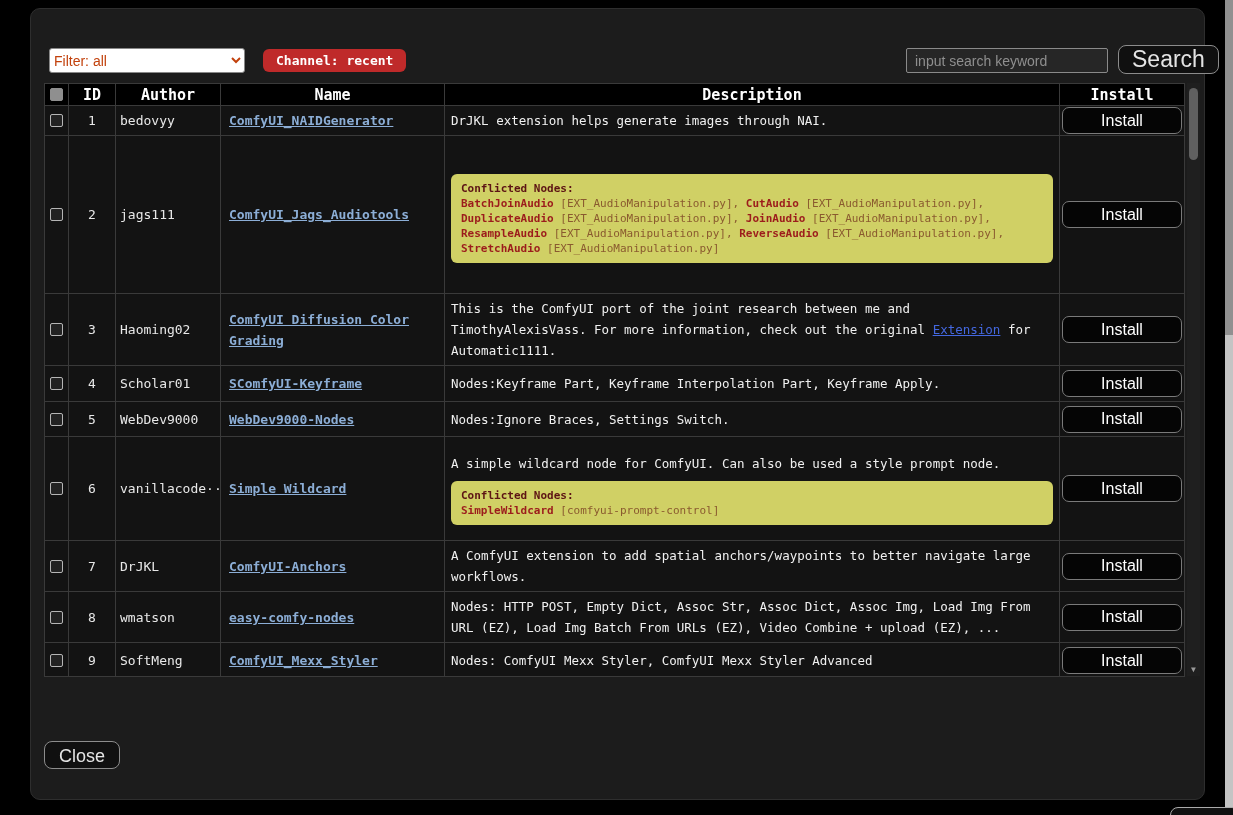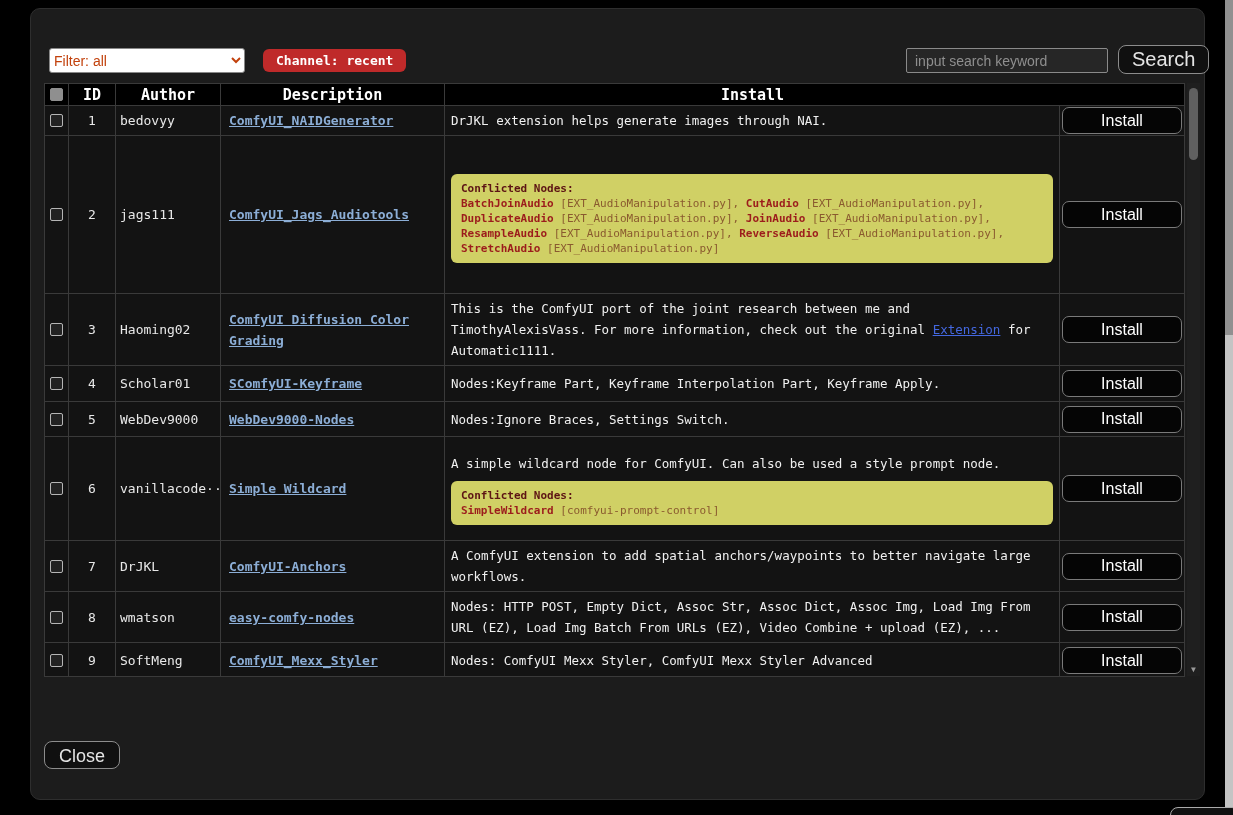--- a/index.html
+++ b/index.html
@@ -25,21 +25,21 @@
   .search-input {
     position: absolute; left: 875px; top: 39px; width: 202px; height: 25px;
     background: #262626; border: 1px solid #8a8a8a; border-radius: 2px;
     color: #ddd; font-family: "Liberation Sans", sans-serif; font-size: 14px; padding: 1px 8px;
   }
   .search-input::placeholder { color: #8f8f8f; }
   .btn {
     font-family: "Liberation Sans", sans-serif; background: #101010; color: #e4e4e4;
     border: 1px solid #8c8c8c; border-radius: 8px; cursor: pointer;
   }
-  .search-btn { position: absolute; left: 1087px; top: 36px; height: 29px; padding: 0 13px; font-size: 20px; }
+  .search-btn { position: absolute; left: 1087px; top: 36px; height: 29px; padding: 0 13px; font-size: 23px; }
   .close-btn  { position: absolute; left: 13px;  top: 732px; height: 28px; padding: 4px 14px; font-size: 18px; }
 
   
   .table-wrap { position: absolute; left: 13px; top: 74px; width: 1156px; height: 593px; }
   .table { position: absolute; left: 0; top: 0; width: 1141px; border: 1px solid #3a3a3a; background: #eab308; }
   .thead, .trow { display: grid; grid-template-columns: 24px 47px 105px 224px 1fr 124px; }
   .cell { border-right: 1px solid #3a3a3a; display: flex; align-items: center; min-width: 0; }
   .cell:last-child { border-right: none; }
   .thead { background: #000; height: 22px; border-bottom: 1px solid #3a3a3a; }
   .thead .cell { justify-content: center; color: #fff; font-weight: bold; font-size: 15px; }
@@ -108,20 +108,21 @@
   <button class="btn search-btn">Search</button>
 
   <div class="table-wrap">
     <div class="table">
       <div class="thead">
         <div class="cell cb">
           <input type="checkbox" class="hcb" style="">
         </div>
         <div class="cell">ID</div>
         <div class="cell">Author</div>
+        <div class="cell">Name</div>
         <div class="cell">Description</div>
         <div class="cell">Install</div>
       </div>
       <div class="tbody">
           <div class="trow">
             <div class="cell cb">
               <input type="checkbox" style="">
             </div>
             <div class="cell id">1</div>
             <div class="cell author">bedovyy</div>

